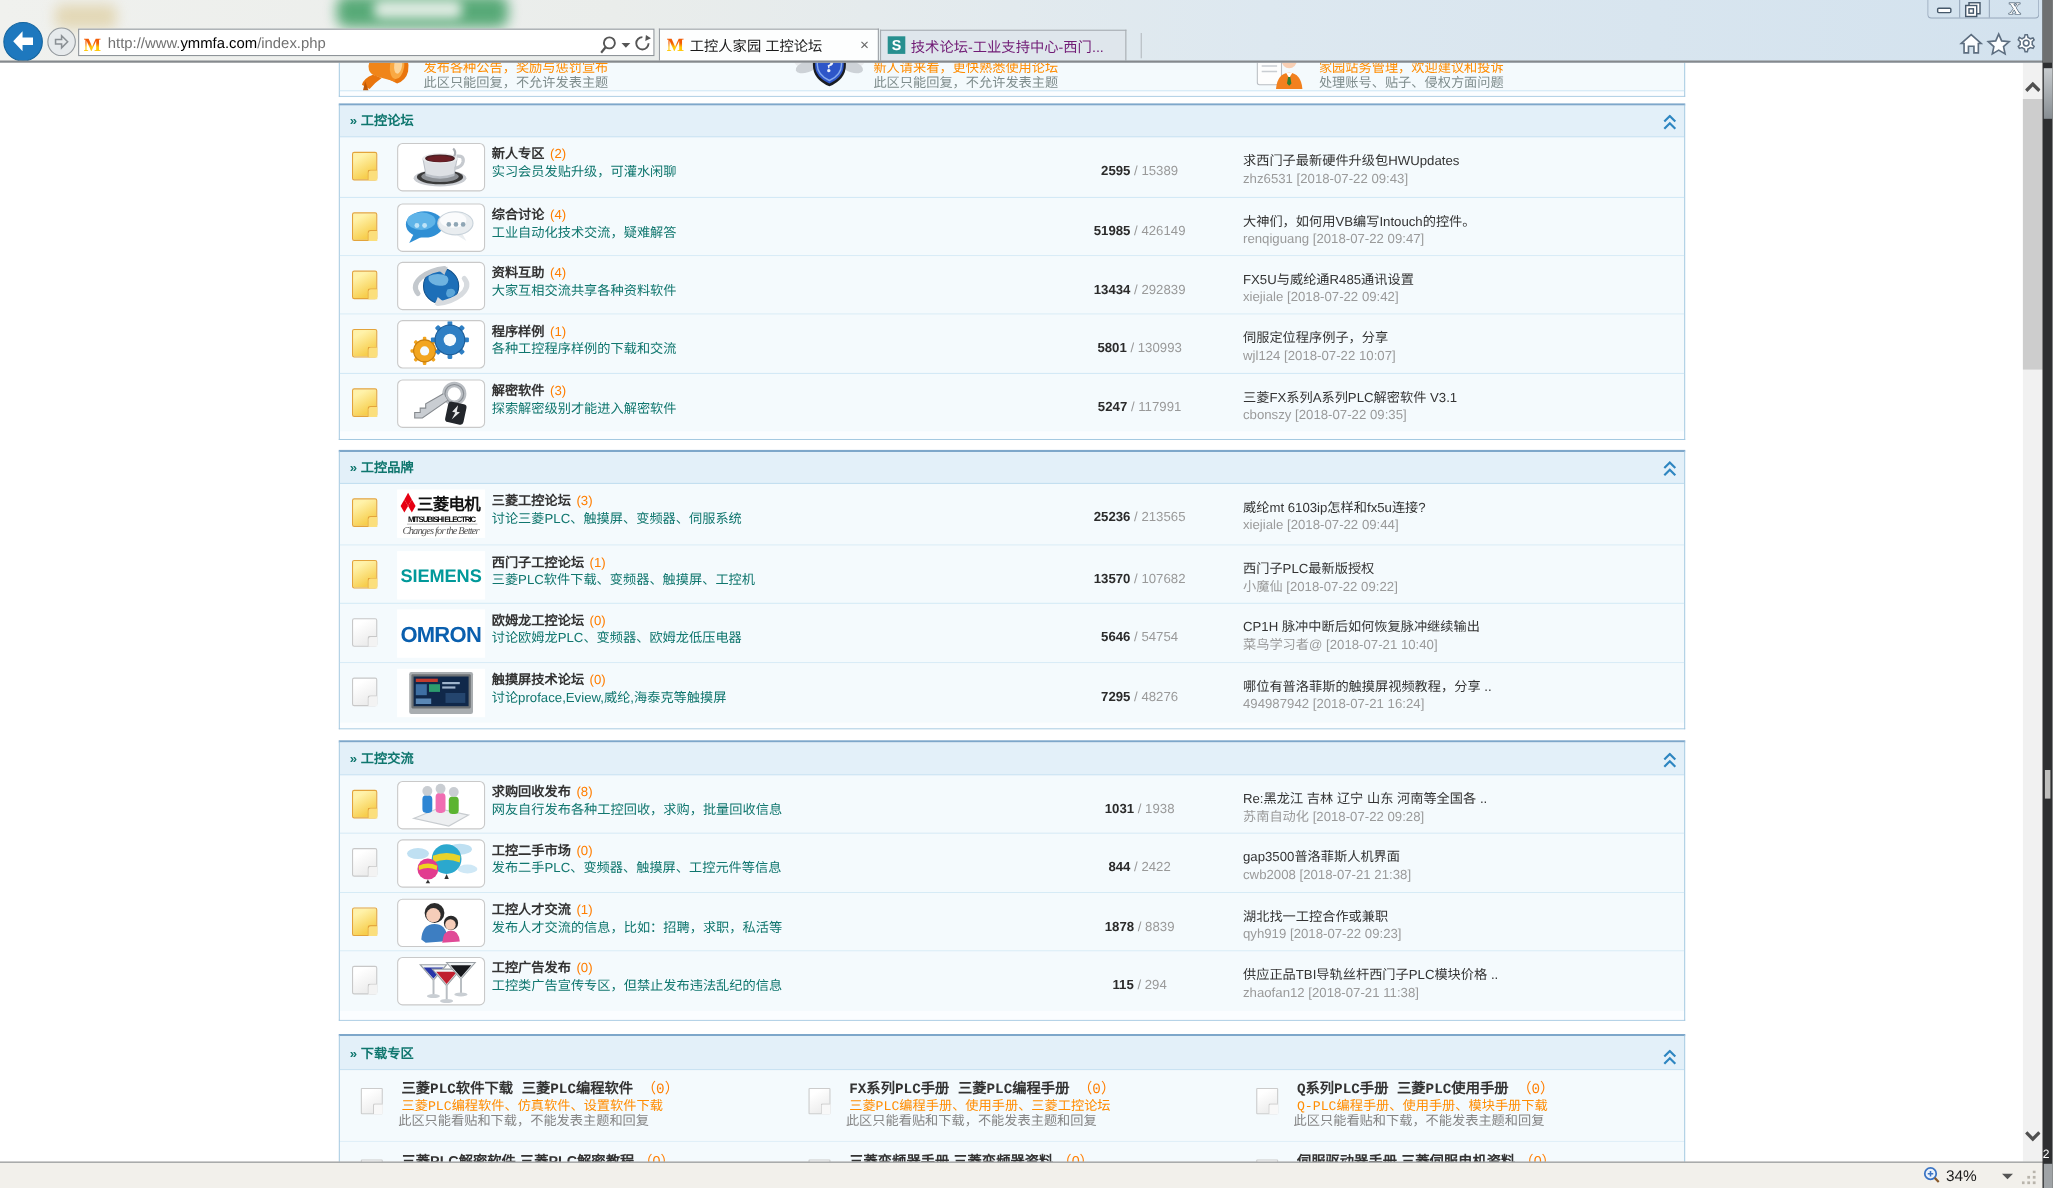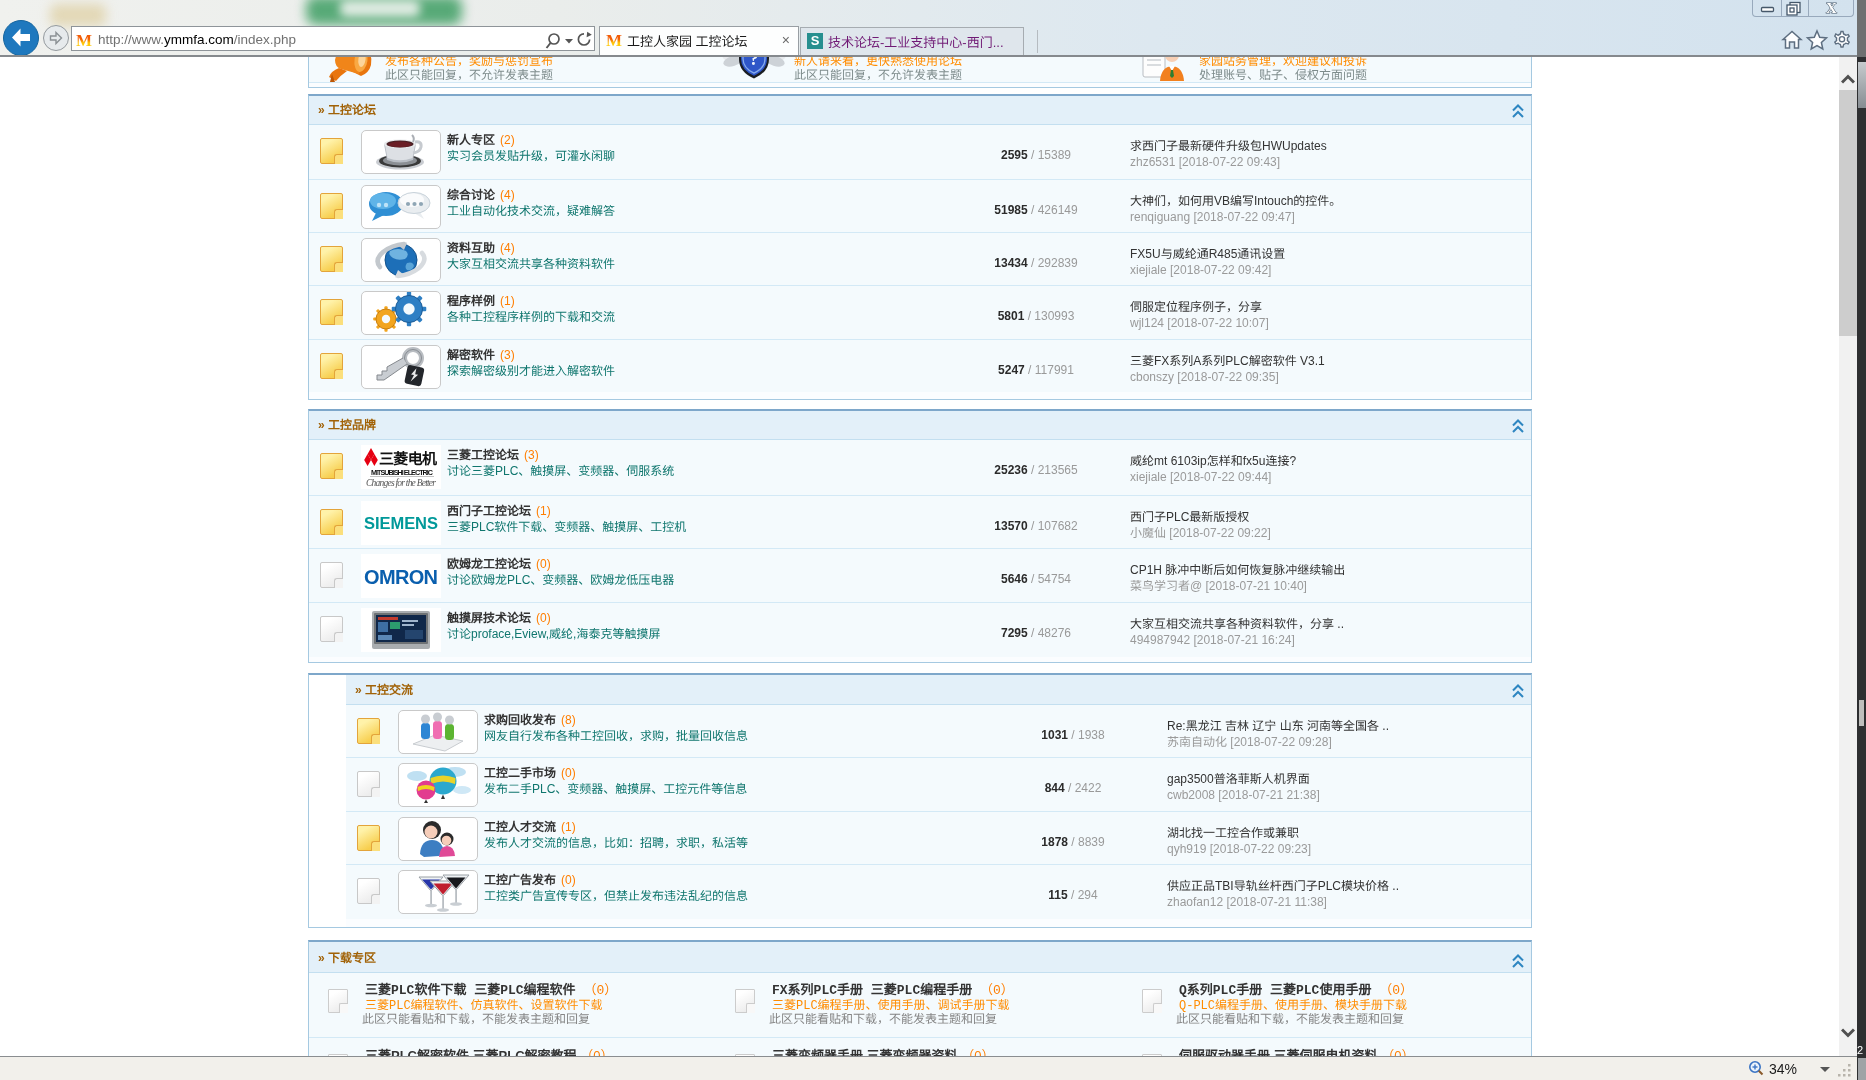--- a/index.html
+++ b/index.html
@@ -36,21 +36,21 @@
 
 #rstrip{position:absolute;left:1857px;top:0;width:9px;height:1080px;background:#2E2F31;z-index:13;}
 
 #statusbar{position:absolute;left:0;top:1056px;width:1858px;height:24px;z-index:12;
  background:#F2F0EB;border-top:1px solid #8A8D90;}
 
 #page{position:absolute;left:0;top:57px;width:1839px;height:999px;background:#fff;z-index:1;}
 .box{position:absolute;left:308px;width:1224px;background:#fff;
  border:1px solid #A5C9E1;border-top:2px solid #7EA7CA;}
 .bhead{height:28px;background:#E3F0F9;border-bottom:1px solid #C3DFF0;position:relative;
- color:#a16207;font-size:12px;font-weight:bold;line-height:27px;}
+ color:#0f766e;font-size:12px;font-weight:bold;line-height:27px;}
 .bhead .t{position:absolute;left:9px;top:1px;}
 .bhead .col{position:absolute;right:6px;top:6px;width:14px;height:15px;}
 .frow{position:relative;height:53px;border-bottom:1px solid #D3E9F6;background:#F4FAFD;}
 .frow.last{border-bottom:none;}
 .folder{position:absolute;left:11px;top:13px;width:23px;height:26px;border-radius:2px;
  background:linear-gradient(150deg,#FFF2A9 20%,#F7CE4D 80%);border:1px solid #E3A43B;}
 .folder:after{content:"";position:absolute;right:-1px;bottom:-1px;width:8px;height:9px;
  background:#FBDF7C;border:1px solid #E3A43B;border-right:none;border-bottom:none;
  border-radius:3px 0 0 0;}
 .folder.off{background:linear-gradient(150deg,#FFFFFF 20%,#EDEDED 80%);border-color:#C8C8C8;}
@@ -302,26 +302,26 @@
 <rect x="17" y="14" width="10" height="10" fill="#3E6FA3"></rect>
               <rect x="29" y="14" width="10" height="7" fill="#2C9C6E"></rect>
 <rect x="41" y="12" width="16" height="2" fill="#9FB4CC"></rect>
               <rect x="41" y="16" width="12" height="2" fill="#9FB4CC"></rect>
 <rect x="44" y="22" width="18" height="9" fill="#24456E"></rect>
 <rect x="17" y="27" width="14" height="5" fill="#5A87B5"></rect>
 </svg></div>
 <div class="fname">触摸屏技术论坛<span class="n">(0)</span></div>
 <div class="fdesc">讨论proface,Eview,威纶,海泰克等触摸屏</div>
 <div class="fnums"><b>7295</b> / 48276</div>
-<div class="lastp">大家互相交流共享各种资料软件，分享 ..</div>
+<div class="lastp">哪位有普洛菲斯的触摸屏视频教程，分享 ..</div>
 <div class="lastu">494987942 [2018-07-21 16:24]</div>
 </div>
 <div style="height:5px;background:#FBFDFF;"></div>
 </div>
-      <div class="box" style="top:616px;height:255px;padding-left:37px;">
+      <div class="box" style="top:616px;height:255px;">
 <div class="bhead" style="height:30px;line-height:28px;">
           <span class="t">» 工控交流</span>
           <span class="col"><svg width="14" height="15" viewBox="0 0 14 15">
               <path d="M2 6.5 L7 1.5 L12 6.5" fill="none" stroke="#2E86C1" stroke-width="2"></path>
               <path d="M2 13 L7 8 L12 13" fill="none" stroke="#2E86C1" stroke-width="2"></path>
             </svg></span>
         </div>
 <div class="frow" style="height:53px;">
 <div class="folder"></div>
 <div class="ibox"><svg width="78" height="42" viewBox="0 0 78 42" style="" xmlns="http://www.w3.org/2000/svg">
@@ -409,21 +409,21 @@
 <div style="position:relative;height:64px;background:#F4FAFD;font-family:Liberation Mono, monospace;">
           <div class="gcell" style="left:0px;width:407px;">
 <div class="sfolder" style="left:19px;top:16px;"></div>
 <div class="gtitle" style="left:56px;top:10px;">三菱PLC软件下载 三菱PLC编程软件<span class="n">&nbsp;（0）</span></div>
 <div class="golink" style="left:56px;top:26px;">三菱PLC编程软件、仿真软件、设置软件下载</div>
 <div class="ggray" style="left:53px;top:40px;color:#858585;">此区只能看贴和下载，不能发表主题和回复</div>
 </div>
           <div class="gcell" style="left:407px;width:407px;">
 <div class="sfolder" style="left:19px;top:16px;"></div>
 <div class="gtitle" style="left:56px;top:10px;">FX系列PLC手册 三菱PLC编程手册<span class="n">&nbsp;（0）</span></div>
-<div class="golink" style="left:56px;top:26px;">三菱PLC编程手册、使用手册、调试手册下载</div>
+<div class="golink" style="left:56px;top:26px;">三菱PLC编程手册、使用手册、三菱工控论坛</div>
 <div class="ggray" style="left:53px;top:40px;color:#858585;">此区只能看贴和下载，不能发表主题和回复</div>
 </div>
           <div class="gcell" style="left:814px;width:407px;">
 <div class="sfolder" style="left:19px;top:16px;"></div>
 <div class="gtitle" style="left:56px;top:10px;">Q系列PLC手册 三菱PLC使用手册<span class="n">&nbsp;（0）</span></div>
 <div class="golink" style="left:56px;top:26px;">Q-PLC编程手册、使用手册、模块手册下载</div>
 <div class="ggray" style="left:53px;top:40px;color:#858585;">此区只能看贴和下载，不能发表主题和回复</div>
 </div>
         </div>
         <div style="height:1px;background:#D3E9F6;"></div>

